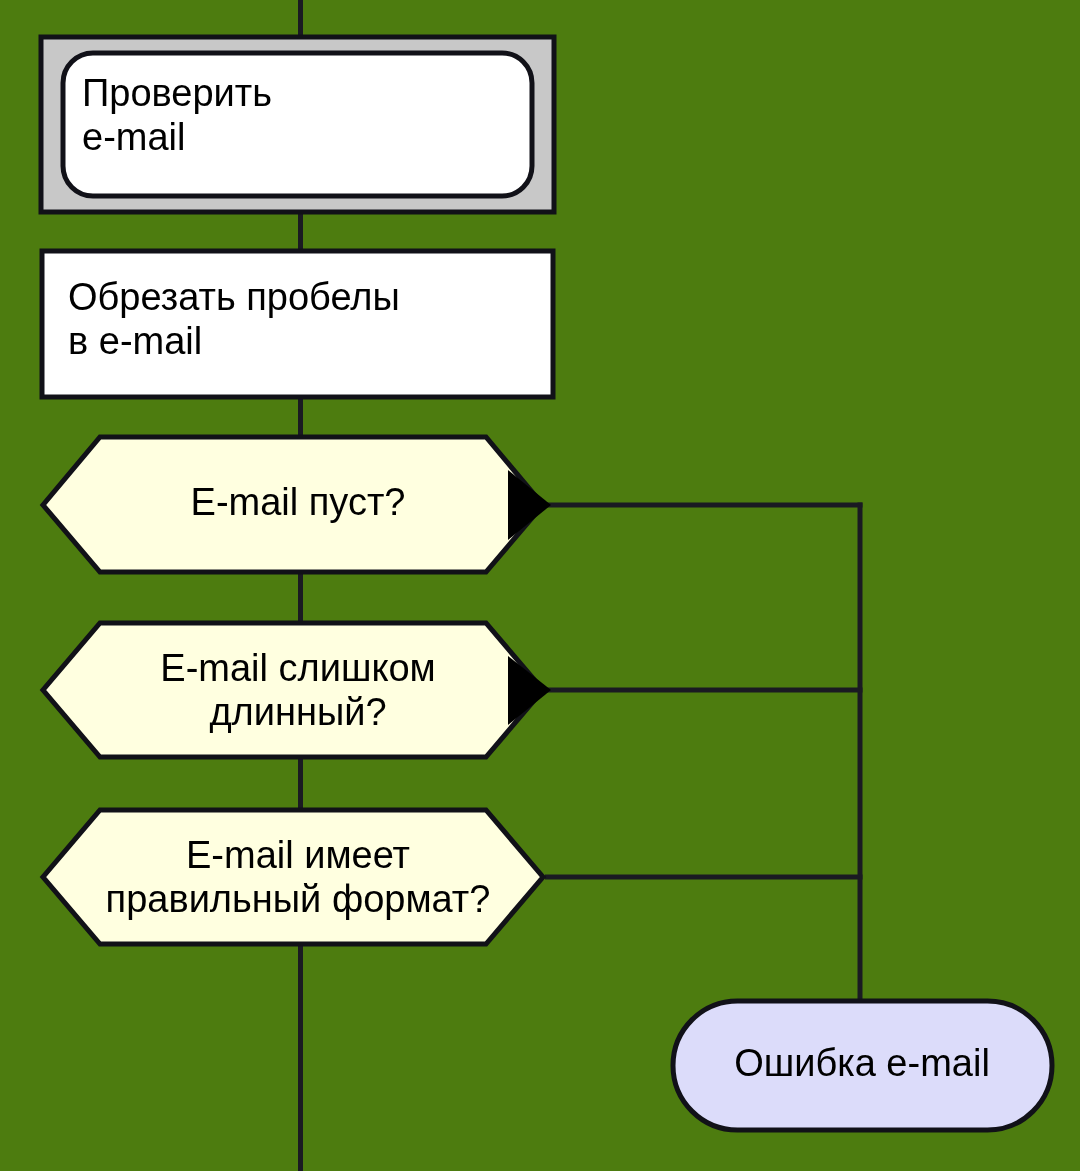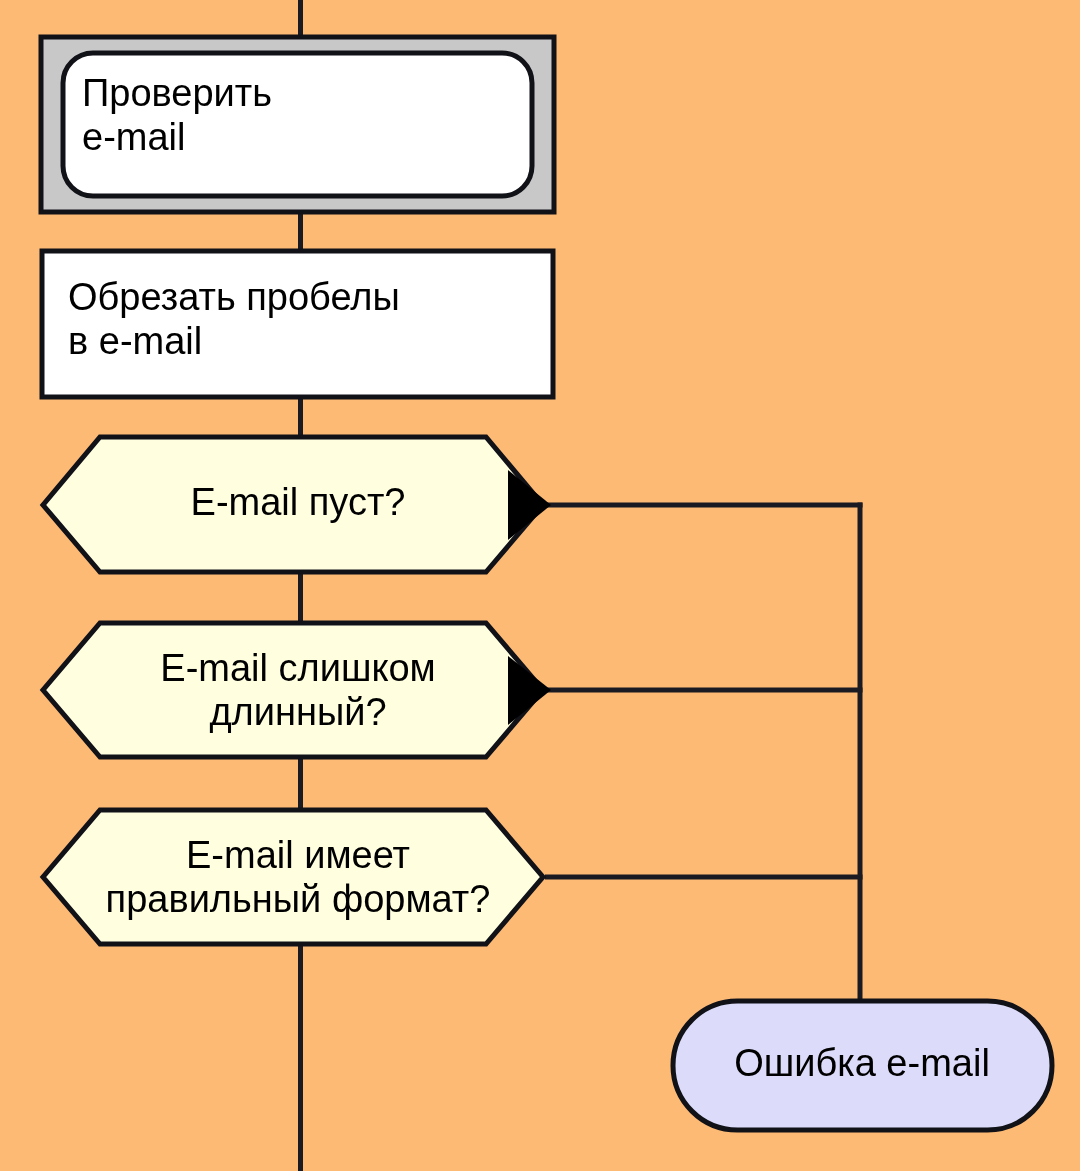--- a/index.html
+++ b/index.html
@@ -4,21 +4,21 @@
 <style>
   html, body {
     margin: 0;
     padding: 0;
     background: #dcdcea;
   }
   #flow-root {
     position: relative;
     width: 1080px;
     height: 1171px;
-    background: #fdba74;
+    background: #4d7c0f;
     font-family: "Liberation Sans", "DejaVu Sans", sans-serif;
     overflow: hidden;
   }
   #flow-svg {
     position: absolute;
     left: 0;
     top: 0;
     width: 1080px;
     height: 1171px;
     display: block;

